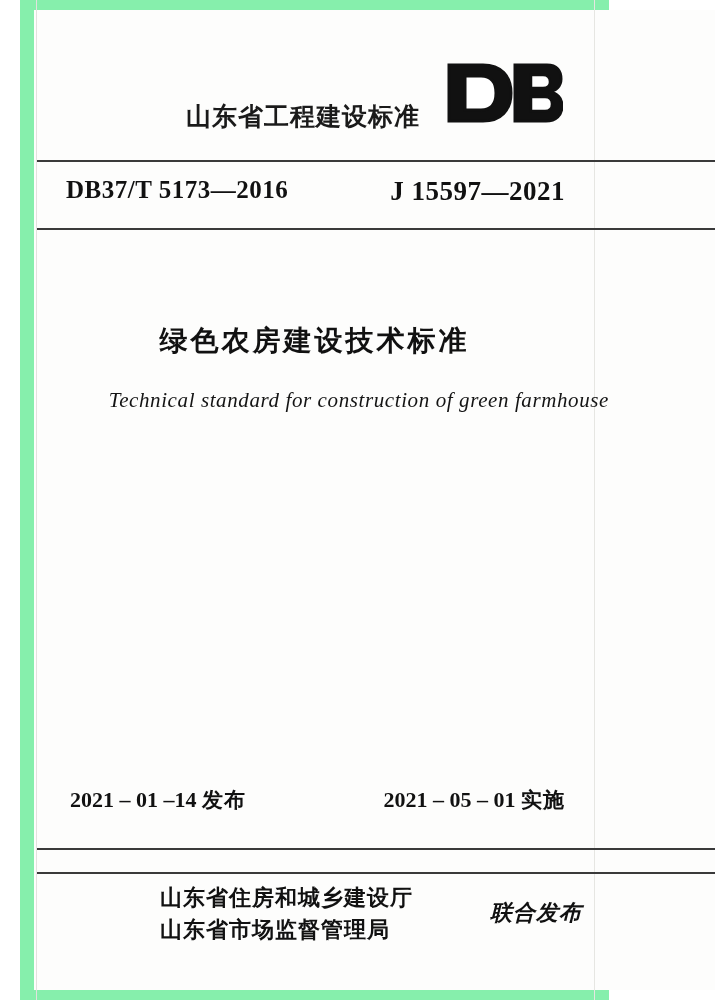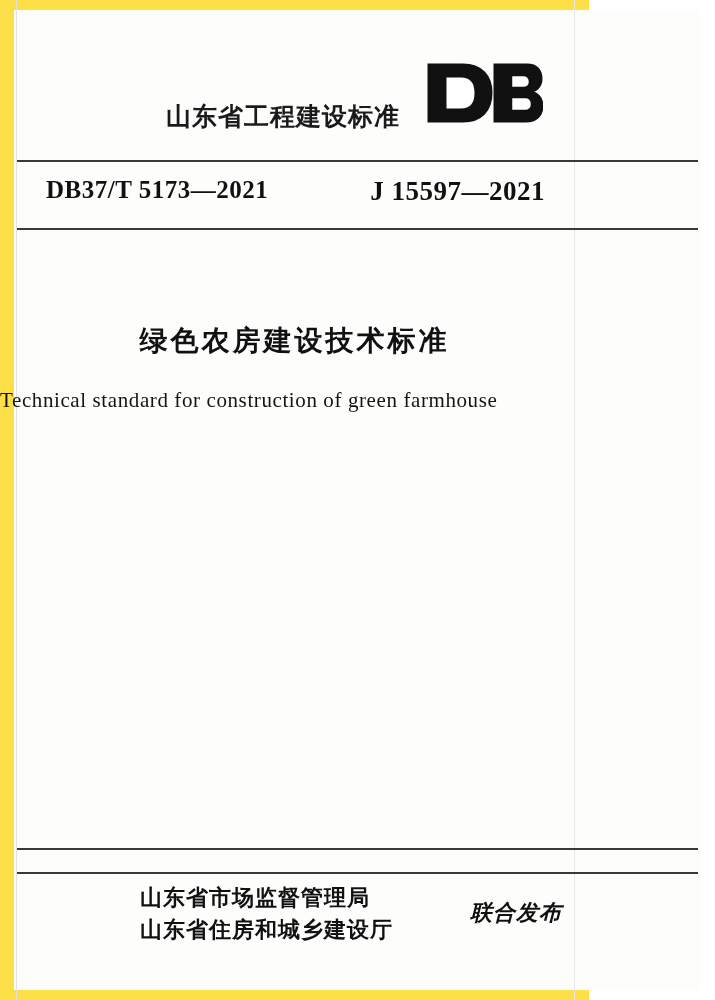--- a/index.html
+++ b/index.html
@@ -11,22 +11,23 @@
     height: 1000px;
     background: #ffffff;
     font-family: "Liberation Sans", sans-serif;
     overflow: hidden;
   }
 
   .page {
     position: relative;
     width: 589px;
     height: 1000px;
-    background: #fde047;
+    background: #86efac;
     box-sizing: border-box;
+    margin-left: 20px;
   }
 
   
   .paper {
     position: absolute;
     left: 14px;
     top: 10px;
     width: 687px;
     height: 980px;
     background: #fdfdfc;
@@ -132,25 +133,26 @@
     font-size: 28px;
     font-weight: bold;
     letter-spacing: 3px;
     color: #111;
   }
   .title-en {
     position: absolute;
     left: 0;
     right: 0;
     top: 388px;
-    text-align: left;
+    text-align: right;
     font-family: "Liberation Serif", serif;
     font-size: 21px;
     letter-spacing: 0.6px;
     color: #141414;
+    font-style: italic;
   }
 
   
   .dates {
     position: absolute;
     left: 46px;
     right: 44px;
     top: 786px;
     height: 32px;
   }
@@ -234,33 +236,43 @@
           <path d="M88 15 L100 15 C105 15 107 18 107 22 C107 26 105 28 100 28 L88 28 Z" fill="#ffffff" stroke="#111111" stroke-width="2.5"></path>
           <path d="M88 37 L102 37 C107 37 109 40 109 44 C109 48 107 51 102 51 L88 51 Z" fill="#ffffff" stroke="#111111" stroke-width="2.5"></path>
         </g>
       </svg>
     </div>
   </div>
 
   <div class="rule top"></div>
 
   <div class="std-row">
-    <div class="std-left">DB37/T 5173—2021</div>
+    <div class="std-left">DB37/T 5173—2016</div>
     <div class="std-right">J 15597—2021</div>
   </div>
 
   <div class="rule mid"></div>
 
   <div class="title-cn">绿色农房建设技术标准</div>
   <div class="title-en">Technical standard for construction of green farmhouse</div>
 
+  <div class="dates">
+    <div class="date-pub">
+      <span>2021 – 01 –14</span>
+      <span class="act">发布</span>
+    </div>
+    <div class="date-impl">
+      <span>2021 – 05 – 01</span>
+      <span class="act">实施</span>
+    </div>
+  </div>
 
   <div class="rule low"></div>
   <div class="rule bottom"></div>
 
   <div class="issuers">
     <div class="issuer-names">
+      <div>山东省住房和城乡建设厅</div>
       <div>山东省市场监督管理局</div>
-      <div>山东省住房和城乡建设厅</div>
     </div>
     <div class="joint-issue">联合发布</div>
   </div>
 </div>
 
 </body></html>

